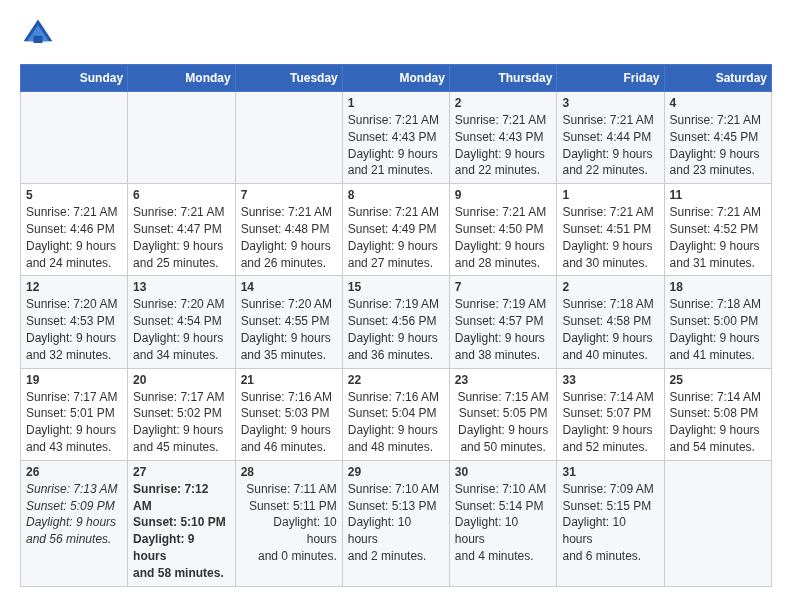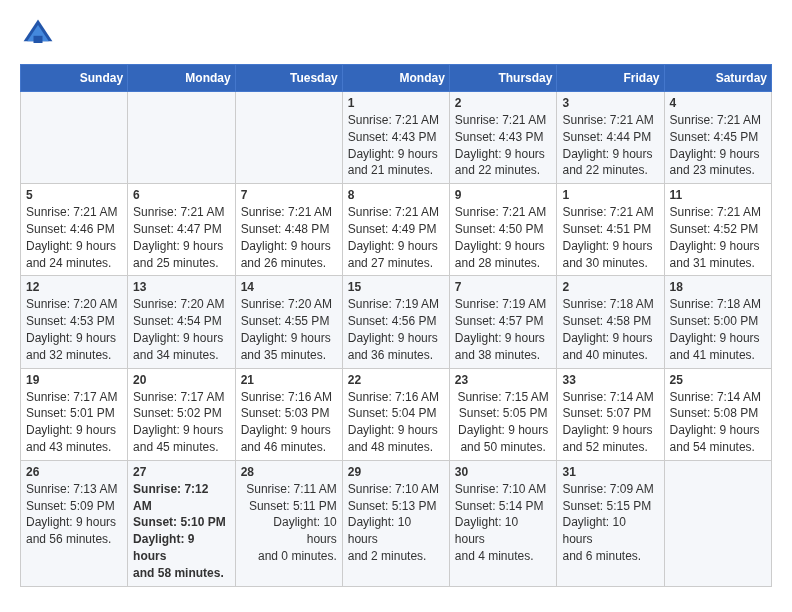--- a/index.html
+++ b/index.html
@@ -313,21 +313,21 @@
             <span class="day-num">25</span>
             <div class="day-info" style="white-space: pre-line;">Sunrise: 7:14 AM
 Sunset: 5:08 PM
 Daylight: 9 hours
 and 54 minutes.</div>
           </td>
         </tr>
         <tr>
           <td>
             <span class="day-num">26</span>
-            <div class="day-info" style="white-space: pre-line;">Sunrise: 7:13 AM
+            <div class="day-info" style="white-space: pre-line; font-style: italic;">Sunrise: 7:13 AM
 Sunset: 5:09 PM
 Daylight: 9 hours
 and 56 minutes.</div>
           </td>
           <td>
             <span class="day-num">27</span>
             <div class="day-info" style="white-space: pre-line; font-weight: bold;">Sunrise: 7:12 AM
 Sunset: 5:10 PM
 Daylight: 9 hours
 and 58 minutes.</div>

